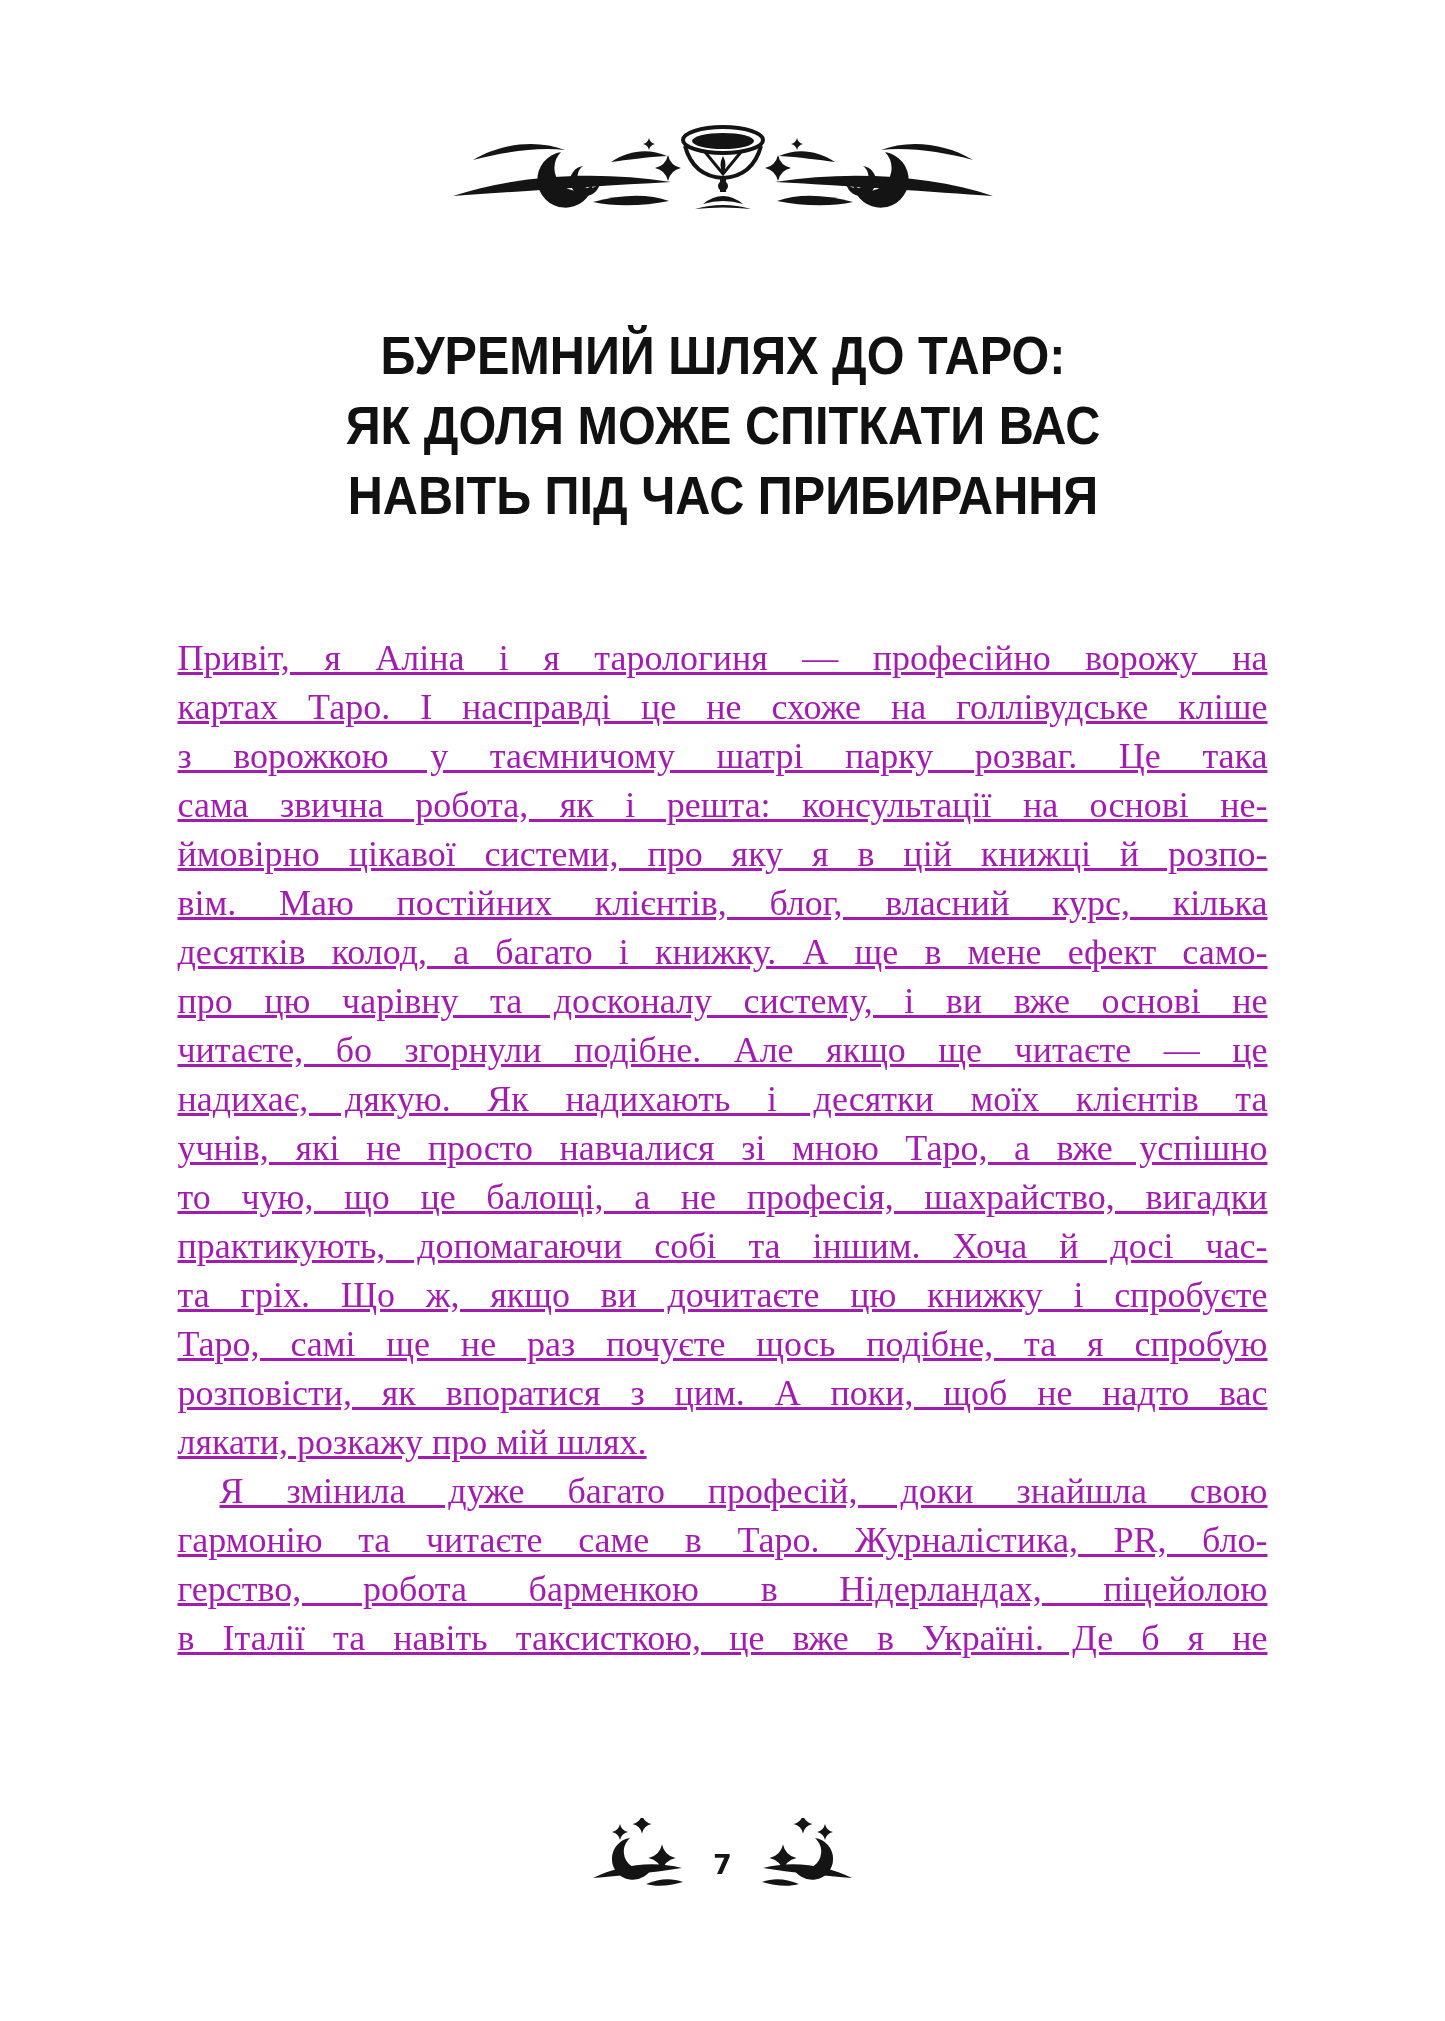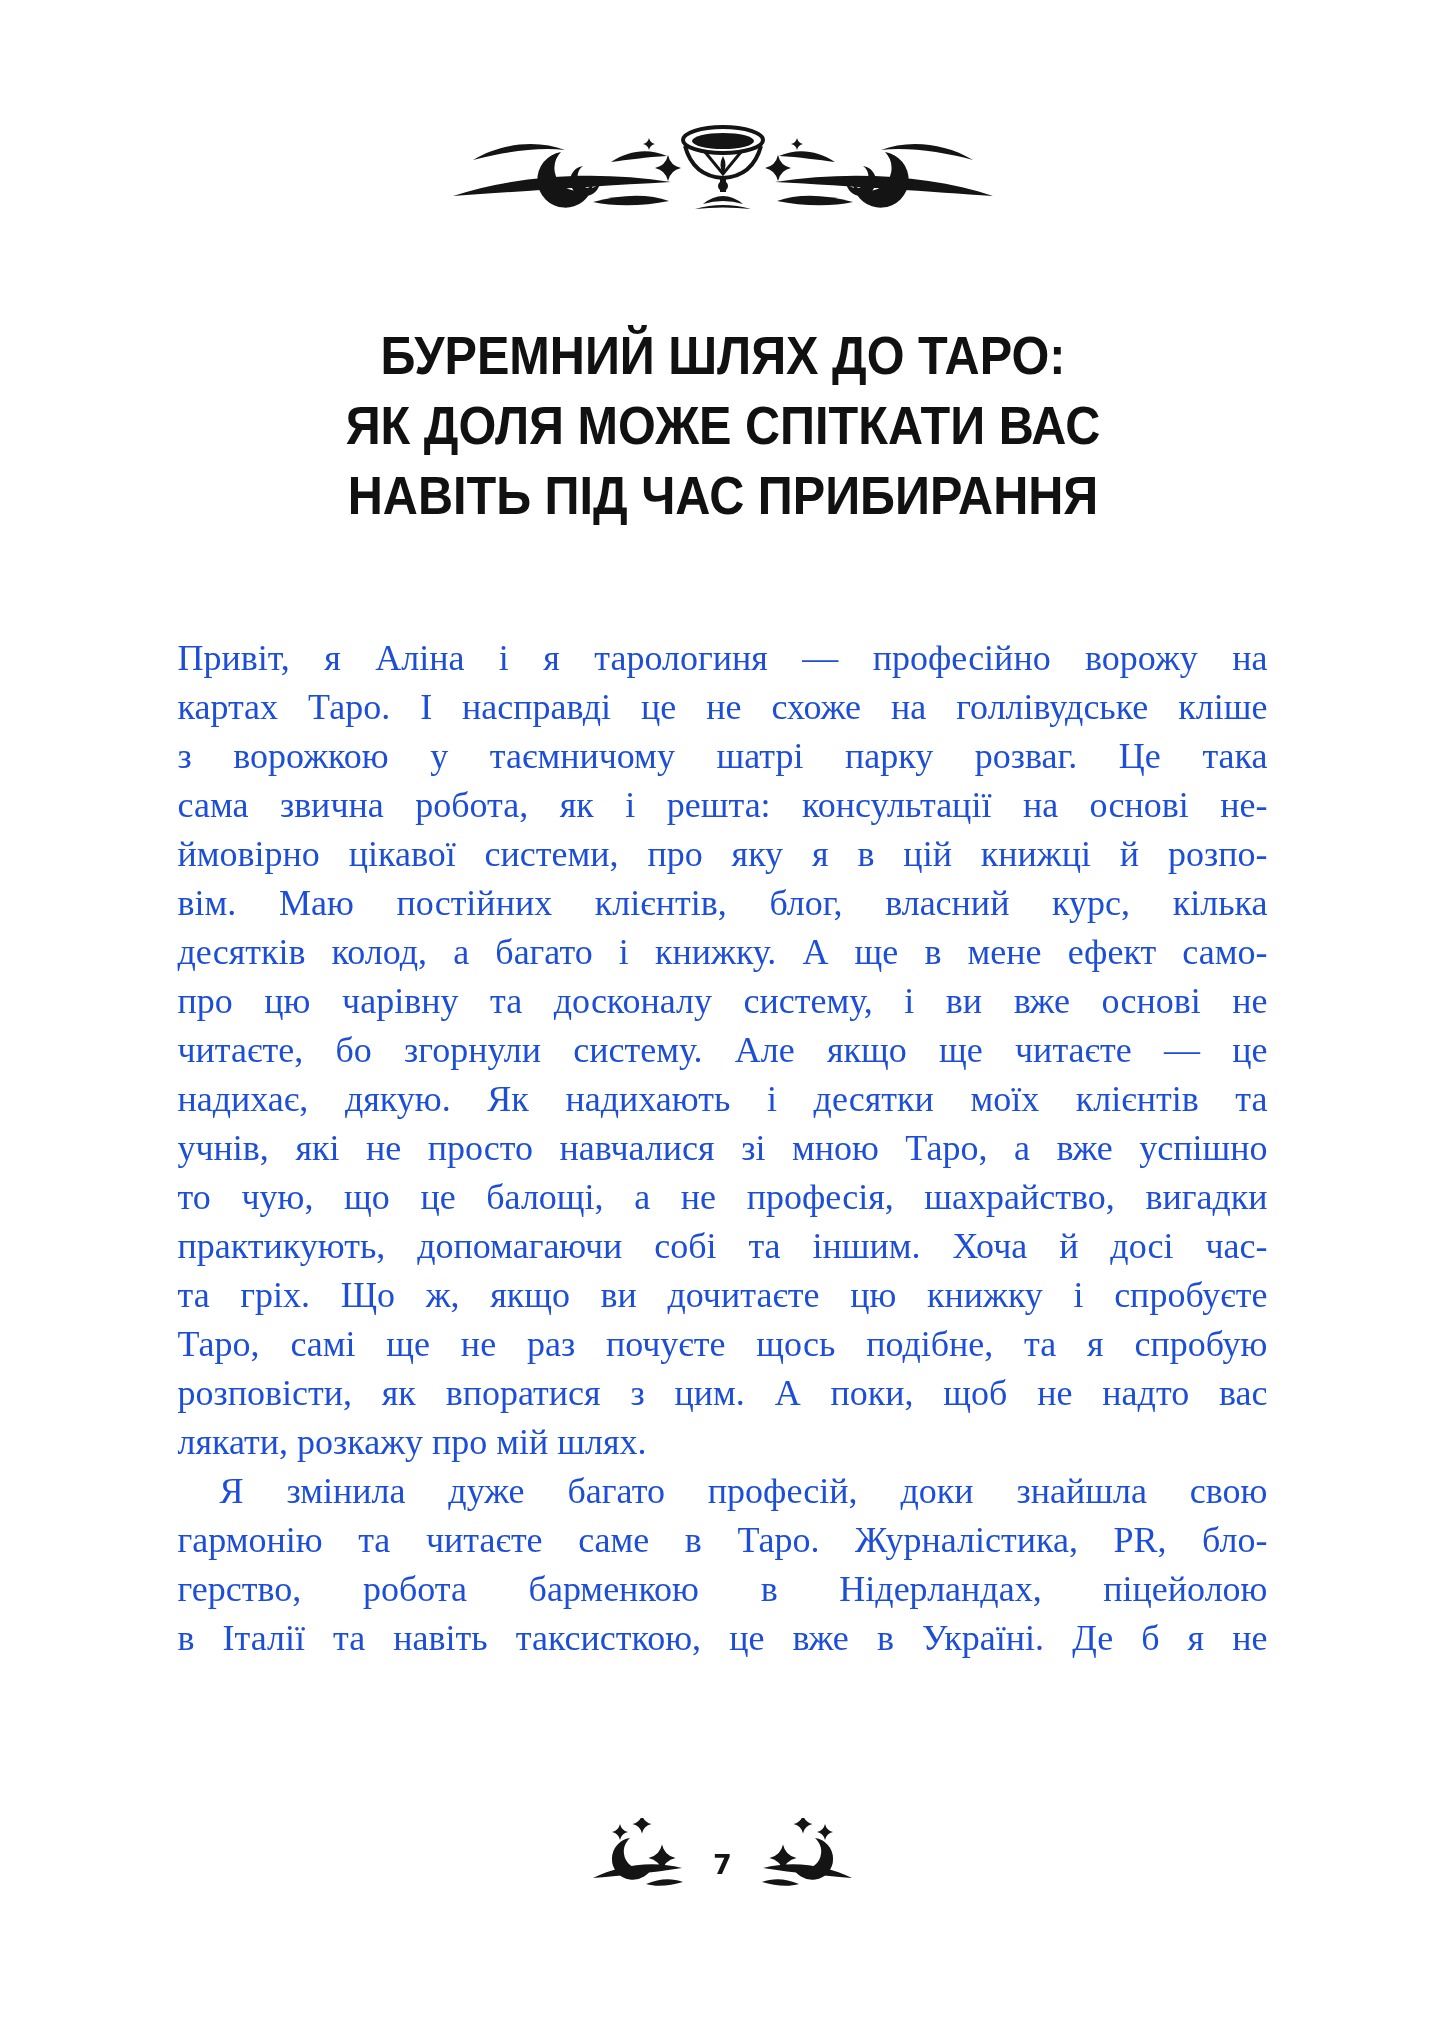--- a/index.html
+++ b/index.html
@@ -35,21 +35,22 @@
   }
   .heading .hline {
     transform: scaleX(0.9);
     transform-origin: center;
     white-space: nowrap;
   }
   .bodytext {
     margin-top: 104px;
     font-size: 36px;
     line-height: 49px;
-    color: #1d4ed8;
+    color: #a21caf;
+    text-decoration: underline;
   }
   .line {
     height: 49px;
     text-align: justify;
     text-align-last: justify;
     white-space: normal;
   }
   .line.para-end { text-align-last: left; }
   .line.indent { text-indent: 42px; }
   .footer {
@@ -121,21 +122,21 @@
 
     <div class="bodytext" id="bodytext">
         <div class="line">Привіт, я Аліна і я тарологиня — професійно ворожу на</div>
         <div class="line">картах Таро. І насправді це не схоже на голлівудське кліше</div>
         <div class="line">з ворожкою у таємничому шатрі парку розваг. Це така</div>
         <div class="line">сама звична робота, як і решта: консультації на основі не-</div>
         <div class="line">ймовірно цікавої системи, про яку я в цій книжці й розпо-</div>
         <div class="line">вім. Маю постійних клієнтів, блог, власний курс, кілька</div>
         <div class="line">десятків колод, а багато і книжку. А ще в мене ефект само-</div>
         <div class="line">про цю чарівну та досконалу систему, і ви вже основі не</div>
-        <div class="line">читаєте, бо згорнули систему. Але якщо ще читаєте — це</div>
+        <div class="line">читаєте, бо згорнули подібне. Але якщо ще читаєте — це</div>
         <div class="line">надихає, дякую. Як надихають і десятки моїх клієнтів та</div>
         <div class="line">учнів, які не просто навчалися зі мною Таро, а вже успішно</div>
         <div class="line">то чую, що це балощі, а не професія, шахрайство, вигадки</div>
         <div class="line">практикують, допомагаючи собі та іншим. Хоча й досі час-</div>
         <div class="line">та гріх. Що ж, якщо ви дочитаєте цю книжку і спробуєте</div>
         <div class="line">Таро, самі ще не раз почуєте щось подібне, та я спробую</div>
         <div class="line">розповісти, як впоратися з цим. А поки, щоб не надто вас</div>
         <div class="line para-end">лякати, розкажу про мій шлях.</div>
         <div class="line indent">Я змінила дуже багато професій, доки знайшла свою</div>
         <div class="line">гармонію та читаєте саме в Таро. Журналістика, PR, бло-</div>

